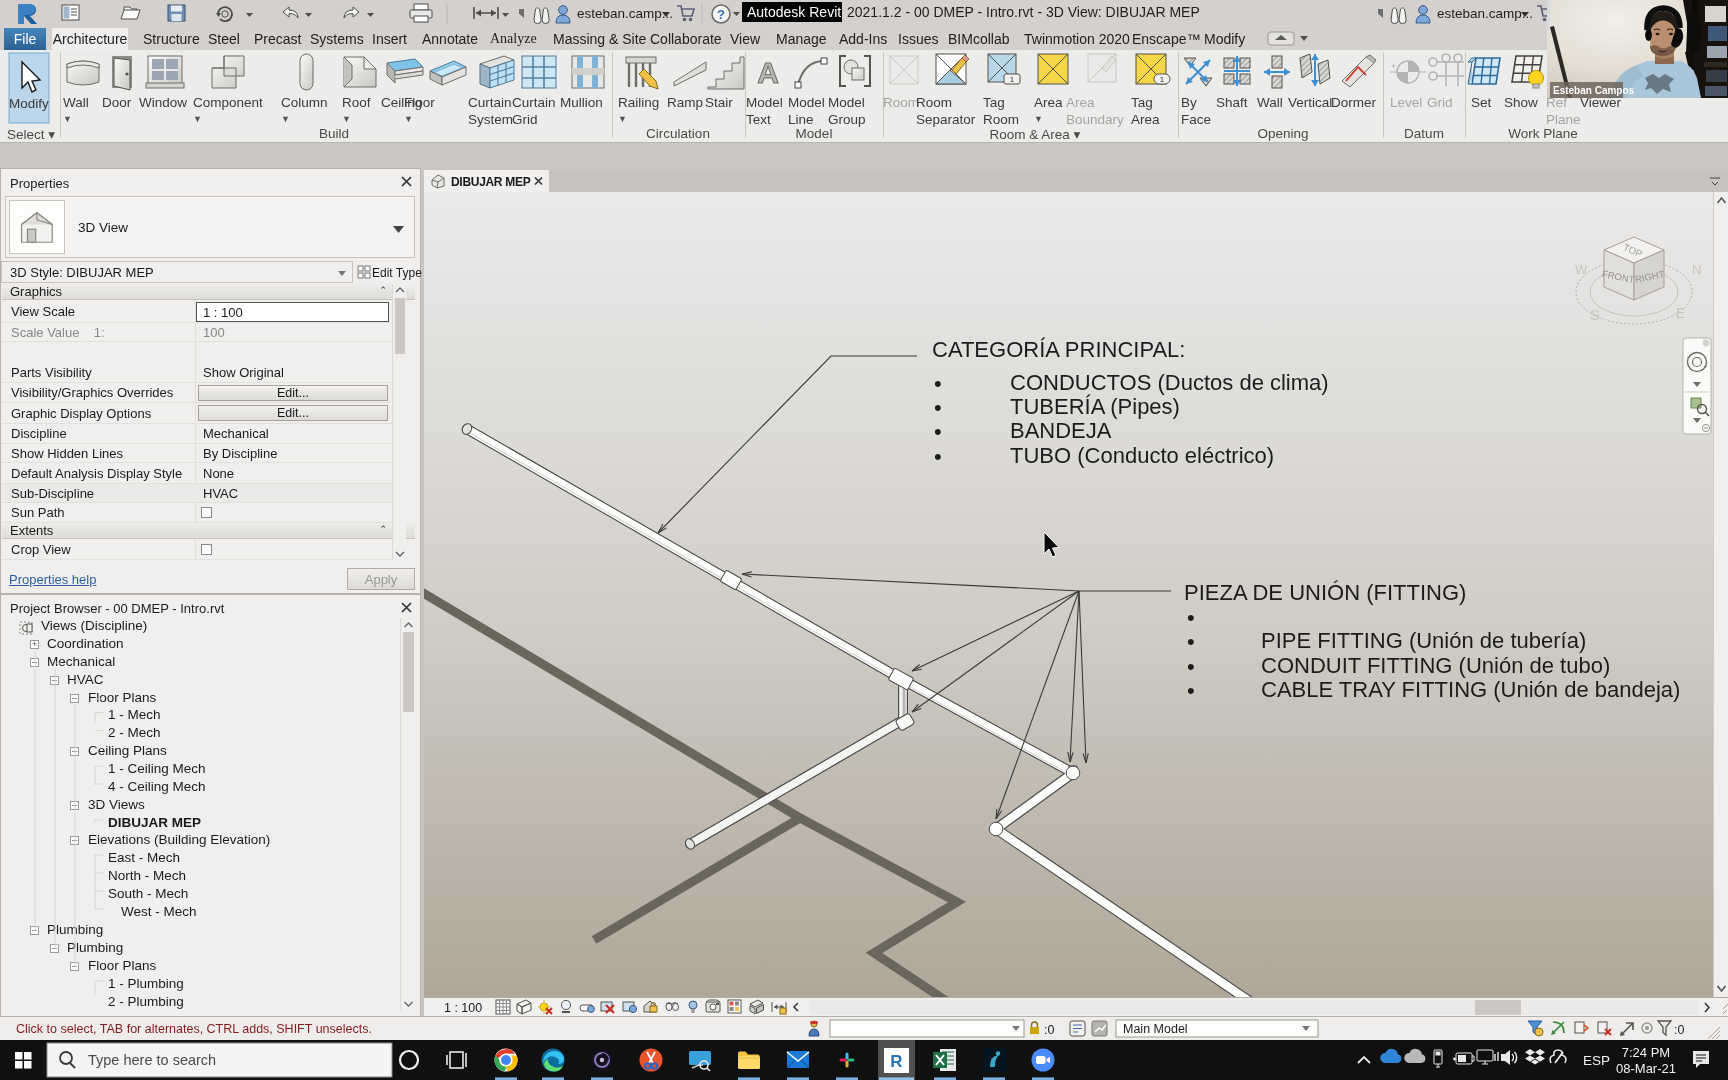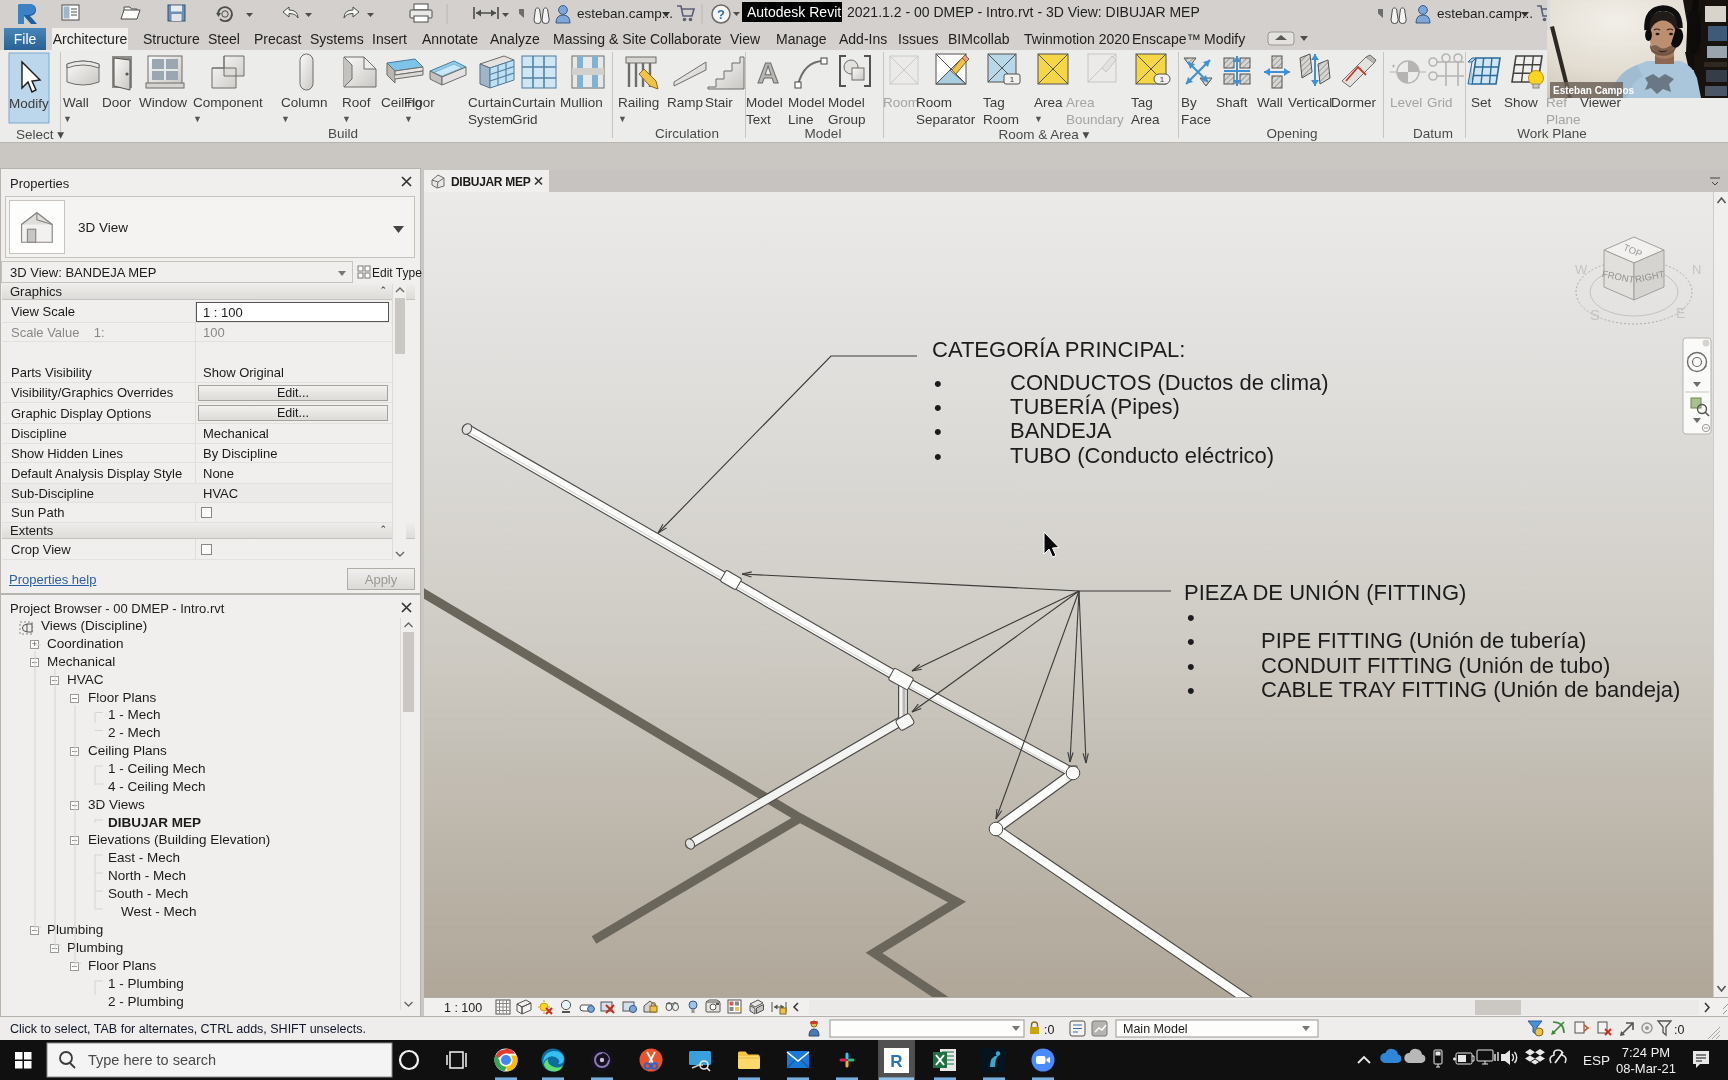--- a/index.html
+++ b/index.html
@@ -8,21 +8,21 @@
   .abs { position:absolute; }
   
   #titlebar { left:0; top:0; width:1728px; height:28px; background:#d3d0cd; }
   
   #tabrow { left:0; top:28px; width:1728px; height:22px; background:#d3d0cd; }
   .rtab { position:absolute; top:0; height:22px; line-height:22px; font-size:14px; color:#222; }
   
   #ribbon { left:0; top:50px; width:1728px; height:93px; background:#ececea; border-bottom:1px solid #b8b5b1; }
   .rlabel { position:absolute; top:44px; width:100%; font-size:13.5px; line-height:17px; color:#3c3c3c; }
   .psep { position:absolute; top:2px; width:1px; height:86px; background:#c9c6c2; }
-  .pname { position:absolute; top:76px; height:15px; font-size:13.5px; color:#4a4a48; text-align:center;margin-left:9px; }
+  .pname { position:absolute; top:76px; height:15px; font-size:13.5px; color:#4a4a48; text-align:center; }
   .gray { color:#a4a4a2; }
   
   .panel { position:absolute; background:#f0efee; border:1px solid #b7b4b0; }
   .ptitle { position:absolute; left:9px; font-size:13px; color:#1e1e1e; }
   .prow { position:absolute; left:1px; width:390px; border-bottom:1px solid #e3e1de; font-size:13px; color:#1b1b1b; }
   .shead { position:absolute; left:1px; width:413px; height:16px; background:linear-gradient(#efedeb,#dedcd9); border-bottom:1px solid #c6c3bf; font-size:13px; color:#1b1b1b; }
   
   .trow { position:absolute; font-size:13.5px; color:#1b1b1b; white-space:nowrap; }
   .ebox { position:absolute; width:9px; height:9px; border:1px solid #9a9a9a; background:#fff; font-size:9px; line-height:7px; text-align:center; color:#555; }
   
@@ -154,21 +154,21 @@
 
   <div class="abs" id="tabrow">
     <div class="rtab" style="left:4px;width:42px;background:linear-gradient(#4786ba,#2a6193);color:#fff;text-align:center;">File</div>
     <div class="rtab" style="left:52px;width:76px;background:#f0efed;text-align:center;">Architecture</div>
     <div class="rtab" style="left:143px;">Structure</div>
     <div class="rtab" style="left:208px;">Steel</div>
     <div class="rtab" style="left:254px;">Precast</div>
     <div class="rtab" style="left:310px;">Systems</div>
     <div class="rtab" style="left:372px;">Insert</div>
     <div class="rtab" style="left:422px;">Annotate</div>
-    <div class="rtab" style="left:490px;">Analyze</div>
+    <div class="rtab" style="left:490px;font-family:Liberation Serif, serif;">Analyze</div>
     <div class="rtab" style="left:553px;">Massing &amp; Site</div>
     <div class="rtab" style="left:650px;">Collaborate</div>
     <div class="rtab" style="left:730px;">View</div>
     <div class="rtab" style="left:776px;">Manage</div>
     <div class="rtab" style="left:839px;">Add-Ins</div>
     <div class="rtab" style="left:898px;">Issues</div>
     <div class="rtab" style="left:948px;">BIMcollab</div>
     <div class="rtab" style="left:1024px;">Twinmotion 2020</div>
     <div class="rtab" style="left:1132px;">Enscape™</div>
     <div class="rtab" style="left:1204px;">Modify</div>
@@ -687,21 +687,21 @@
           </svg>
       </div>
       <div style="position:absolute;left:72px;top:23px;font-size:13.5px;color:#1b1b1b;">3D View</div>
       <svg width="14" height="10" style="position:absolute;right:8px;top:27px;">
           <path d="M1 2 l11 0 l-5.5 7 z" fill="#444"></path>
         </svg>
     </div>
 
     <div style="position:absolute;left:0px;top:92px;width:421px;height:22px;">
       <div style="position:absolute;left:0;top:0;width:352px;height:22px;background:#f0efee;border:1px solid #c6c3bf;">
-        <div style="position:absolute;left:8px;top:3px;font-size:13px;color:#1b1b1b;">3D View: BANDEJA MEP</div>
+        <div style="position:absolute;left:8px;top:3px;font-size:13px;color:#1b1b1b;">3D Style: DIBUJAR MEP</div>
         <svg width="12" height="22" style="position:absolute;right:4px;top:0">
             <path d="M2 9 l8 0 l-4 5 z" fill="#777"></path>
           </svg>
       </div>
       <svg width="15" height="15" style="position:absolute;left:356px;top:4px;">
           <rect x="1" y="1" width="5" height="5" fill="#fff" stroke="#7a7876"></rect>
           <rect x="8" y="1" width="5" height="5" fill="#fff" stroke="#7a7876"></rect>
           <rect x="1" y="8" width="5" height="5" fill="#fff" stroke="#7a7876"></rect>
           <rect x="8" y="8" width="5" height="5" fill="#fff" stroke="#7a7876"></rect>
         </svg>
@@ -793,21 +793,21 @@
     <div style="position:absolute;left:399px;top:23px;width:15px;height:392px;background:#f0efee;border-left:1px solid #dddbd8;">
       <svg width="15" height="392">
           <path d="M3.5 9 l4 -4 l4 4" fill="none" stroke="#666" stroke-width="1.4"></path>
           <rect x="2" y="14" width="11" height="80" fill="#cbc8c4"></rect>
           <path d="M3.5 384 l4 4 l4 -4" fill="none" stroke="#666" stroke-width="1.4"></path>
         </svg>
     </div>
   </div>
 
   <div class="abs" id="statusbar">
-    <div style="position:absolute;left:10px;top:5px;font-size:12.5px;color:#0f172a;">Click to select, TAB for alternates, CTRL adds, SHIFT unselects.</div>
+    <div style="position:absolute;left:16px;top:5px;font-size:12.5px;color:#7f1d1d;">Click to select, TAB for alternates, CTRL adds, SHIFT unselects.</div>
     <svg width="1728" height="24" style="position:absolute;left:0;top:0">
       <g transform="translate(808,3)">
           <circle cx="6" cy="4" r="3" fill="#e8b54a" stroke="#8a6a1a"></circle>
           <path d="M1 16 Q1 9 6 9 Q11 9 11 16 Z" fill="#4a7ab5" stroke="#2a4a75"></path>
           <rect x="2" y="1" width="8" height="3" rx="1.5" fill="#cc3a2a"></rect>
         </g>
       <rect x="830" y="3" width="194" height="17" fill="#fdfdfc" stroke="#9a9792"></rect>
       <path d="M1012 9 l8 0 l-4 5 z" fill="#777"></path>
       <g transform="translate(1030,5)">
           <rect x="0" y="5" width="9" height="7" fill="#c9a50a"></rect>

